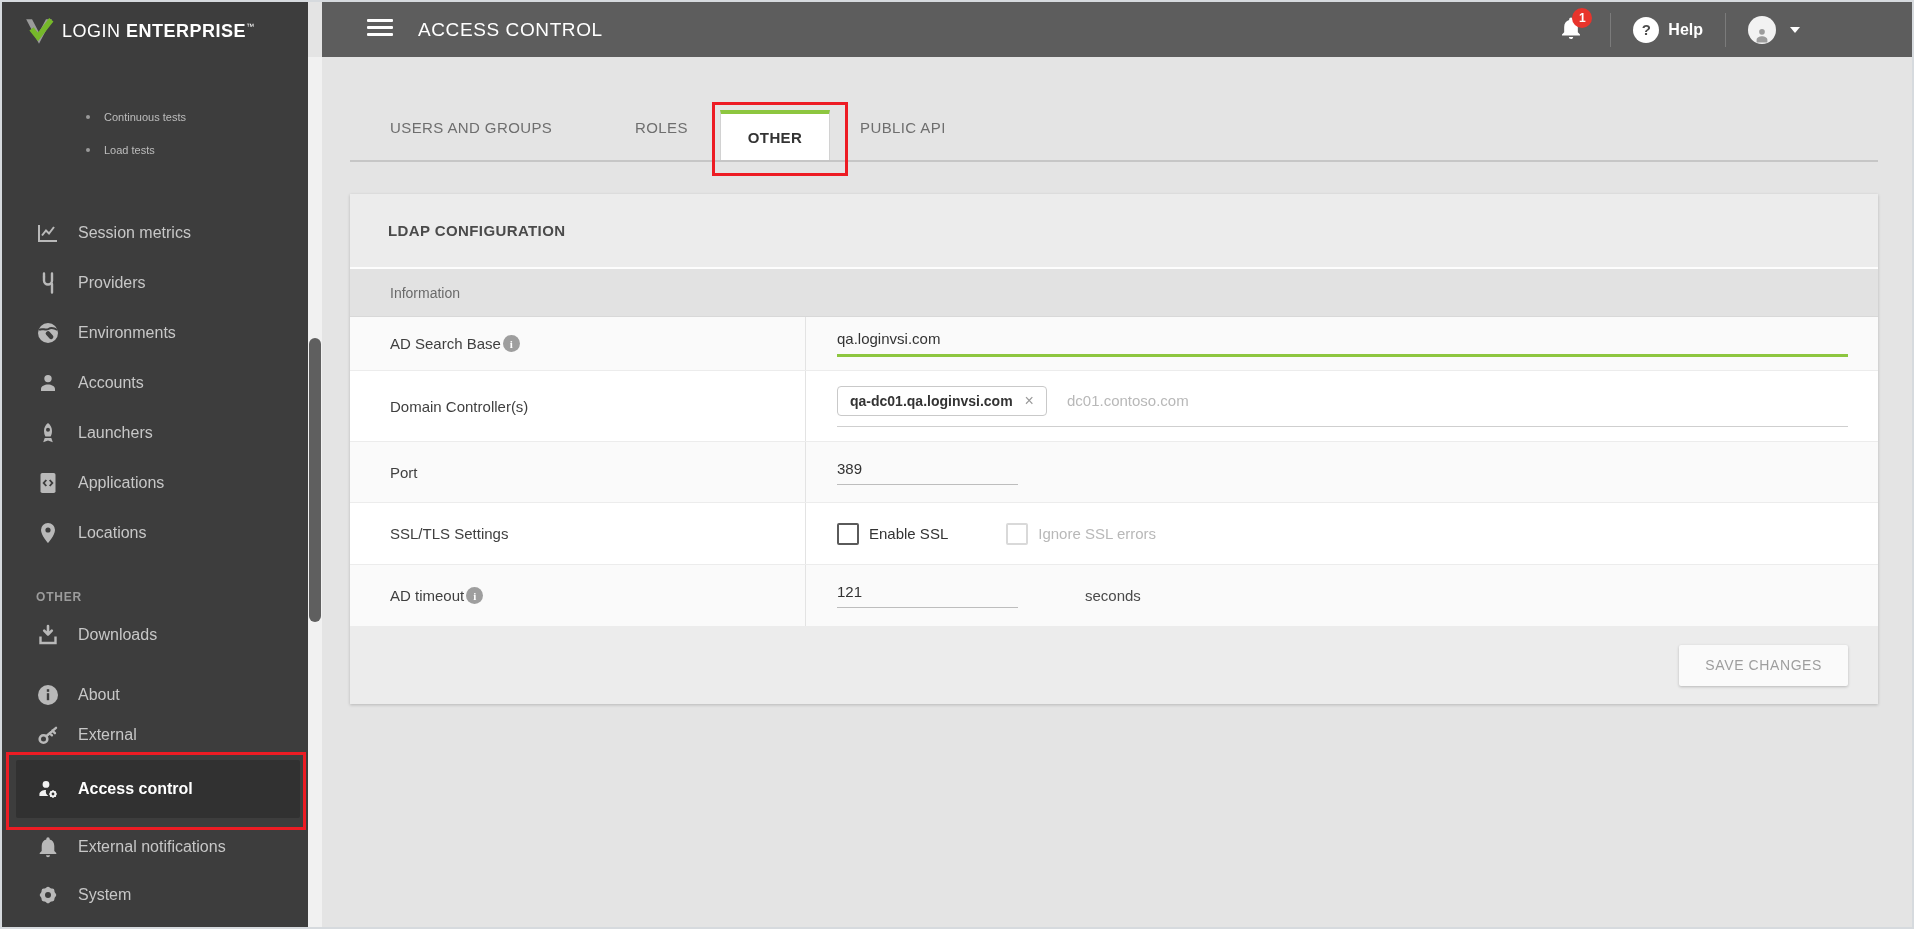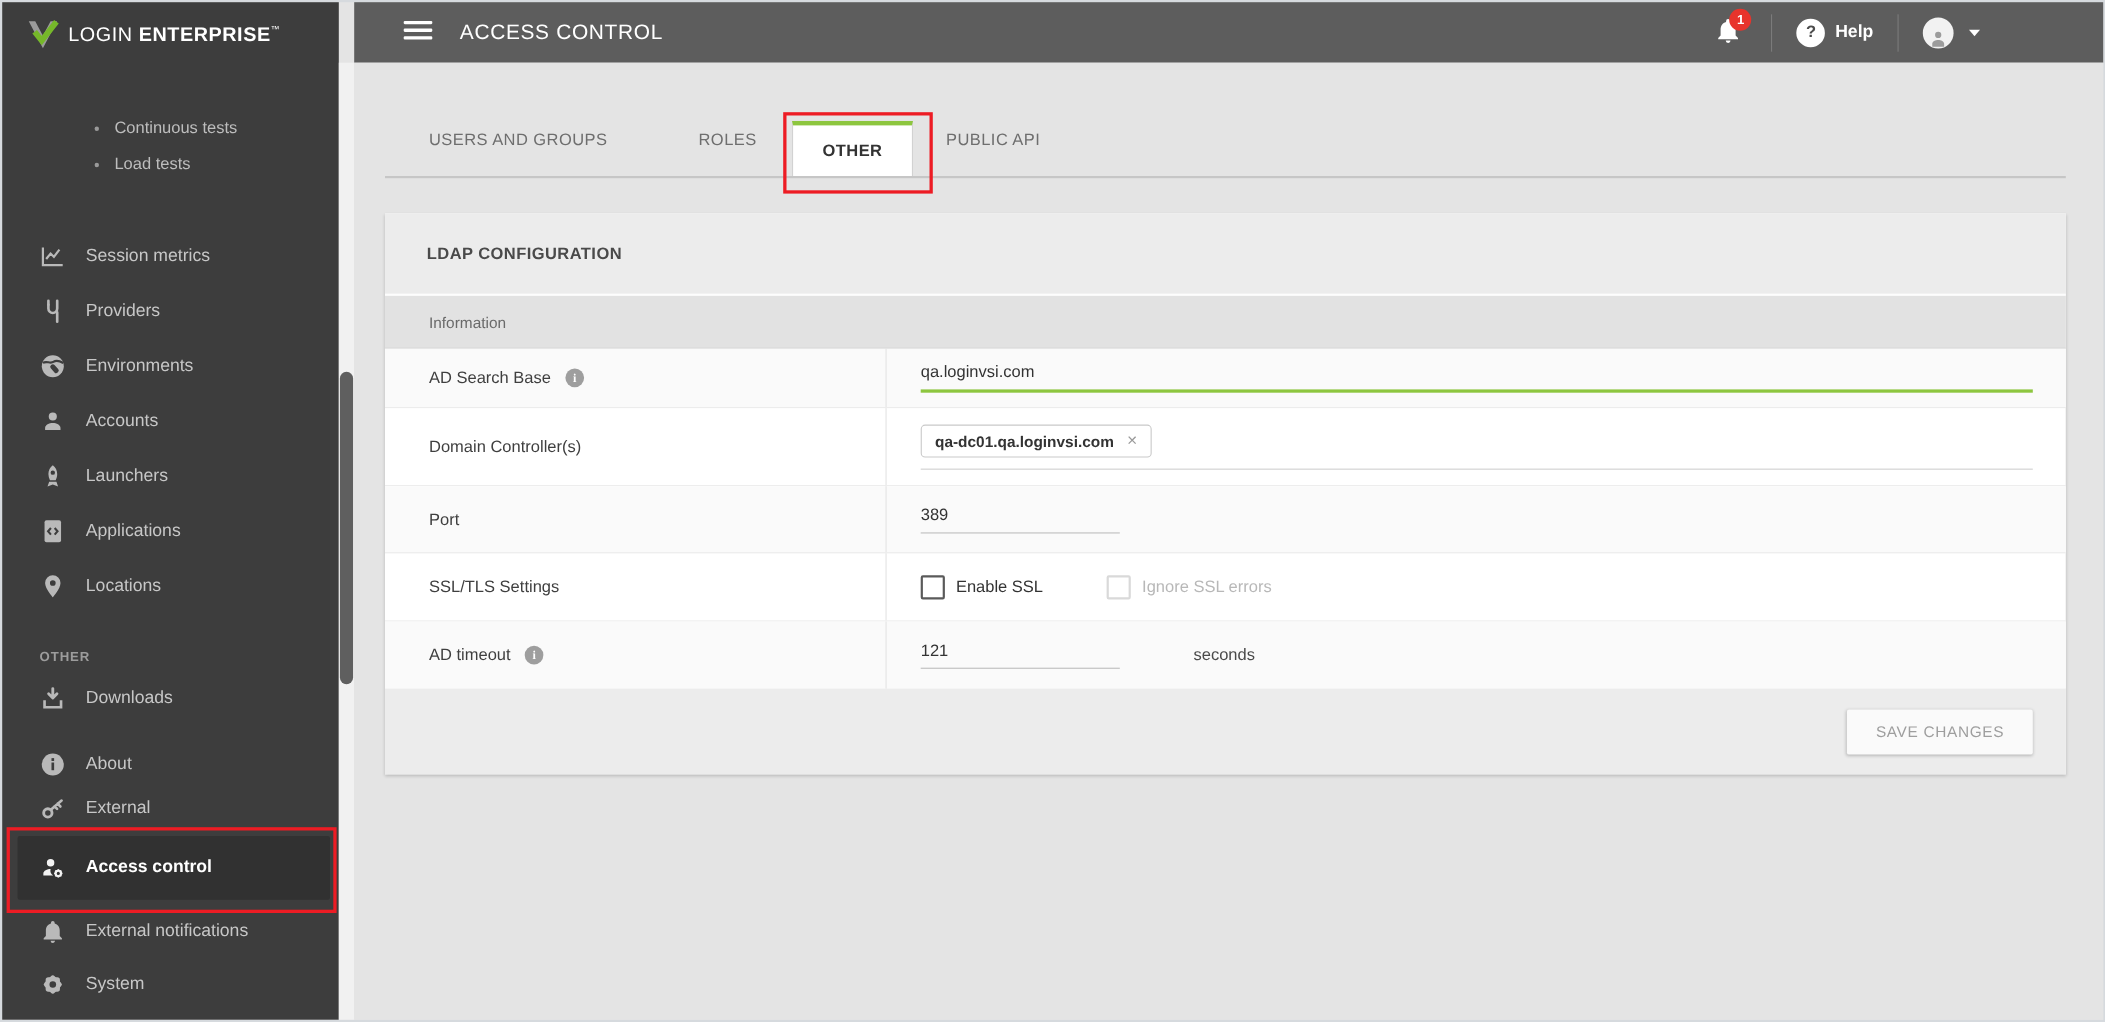--- a/index.html
+++ b/index.html
@@ -6,21 +6,21 @@
   .frame{position:relative;width:1914px;height:929px;overflow:hidden;background:#e4e4e4;
          box-shadow:inset 0 0 0 2px #d6dade;}
   
   .sidebar{position:absolute;left:2px;top:2px;width:306px;height:925px;background:#3d3d3d;}
   .logo{position:absolute;left:22px;top:14px;display:flex;align-items:center;gap:8px;cursor:pointer;}
   .logo svg{width:30px;height:30px;}
   .logo-text{color:#fff;font-size:18px;letter-spacing:.5px;font-weight:300;white-space:nowrap;}
   .logo-text b{font-weight:700;}
   .logo-text sup{font-size:8px;vertical-align:8px;}
   .subitem{position:absolute;left:0;width:100%;height:33px;display:flex;align-items:center;
-           color:#bdbdbd;font-size:15px;cursor:pointer;}
+           color:#bdbdbd;font-size:11px;cursor:pointer;}
   .subitem .bullet{position:absolute;left:84px;width:4px;height:4px;border-radius:50%;background:#9a9a9a;}
   .subitem span.lbl{margin-left:102px;}
   .navitem{position:absolute;left:0;width:100%;height:50px;display:flex;align-items:center;
            color:#c7c7c7;font-size:16px;cursor:pointer;}
   .navitem .nav-icon{position:absolute;left:34px;width:24px;height:24px;display:flex;align-items:center;justify-content:center;}
   .navitem .nav-icon svg{width:24px;height:24px;fill:#b9b9b9;}
   .navitem span.lbl{margin-left:76px;}
   .navitem.active-row{left:14px;width:284px;background:#313131;border-radius:2px;color:#fff;font-weight:700;}
   .navitem.active-row .nav-icon{left:20px;}
   .navitem.active-row .nav-icon svg{fill:#f2f2f2;}
@@ -56,21 +56,21 @@
               border-top:4px solid #8dc63f;border-left:1px solid #d2d2d2;border-right:1px solid #d2d2d2;
               box-sizing:border-box;display:flex;align-items:center;justify-content:center;
               color:#333;font-weight:700;font-size:15px;letter-spacing:.4px;cursor:pointer;}
   .red-box-tab{position:absolute;left:362px;top:7px;width:130px;height:68px;border:3px solid #ed1c24;z-index:6;pointer-events:none;}
   .card{position:absolute;left:28px;top:137px;width:1528px;background:#fff;box-shadow:0 1px 3px rgba(0,0,0,.2);}
   .card-header{height:73px;background:#ececec;display:flex;align-items:center;border-bottom:2px solid #fdfdfd;}
   .card-title{margin-left:38px;color:#4a4a4a;font-size:15px;font-weight:700;letter-spacing:.4px;text-align:center;}
   .card-section{height:47px;background:#e2e2e2;display:flex;align-items:center;border-bottom:1px solid #d8d8d8;}
   .section-label{margin-left:40px;color:#6a6a6a;font-size:14px;}
   .row{display:flex;border-bottom:1px solid #ececec;}
-  .row-label{width:456px;box-sizing:border-box;padding-left:40px;display:flex;align-items:center;gap:13px;
+  .row-label{width:456px;box-sizing:border-box;padding-left:40px;display:flex;align-items:center;gap:2px;
              color:#3f3f3f;font-size:15px;border-right:1px solid #e3e3e3;}
   .row-value{flex:1;padding-left:31px;display:flex;align-items:center;}
   .bg-alt{background:#fafafa;}
   .info-icon{width:17px;height:17px;border-radius:50%;background:#9e9e9e;color:#fff;font-size:11px;font-weight:700;
              display:flex;align-items:center;justify-content:center;font-family:"Liberation Serif",serif;cursor:pointer;}
   .text-input{border:none;outline:none;background:transparent;font-family:"Liberation Sans",sans-serif;
               font-size:15px;color:#333;padding:0 0 7px 0;}
   .input-green{width:1011px;border-bottom:3px solid #8dc63f;}
   .input-short{width:181px;border-bottom:1px solid #bdbdbd;}
   .chip-line{width:1011px;border-bottom:1px solid #cfcfcf;display:flex;align-items:center;padding-bottom:10px;}
@@ -308,20 +308,21 @@
       <div class="row" style="height:70px">
         <div class="row-label">
           <span>Domain Controller(s)</span>
         </div>
         <div class="row-value">
           <div class="chip-line">
             <div class="chip">
               <span>qa-dc01.qa.loginvsi.com</span>
               <span class="chip-x">×</span>
             </div>
+            <input class="text-input chip-input" style="padding-bottom: 0px;" placeholder="dc01.contoso.com">
           </div>
         </div>
       </div>
 
       <div class="row bg-alt" style="height:60px">
         <div class="row-label">
           <span>Port</span>
         </div>
         <div class="row-value">
           <input class="text-input input-short" value="389" style="">

